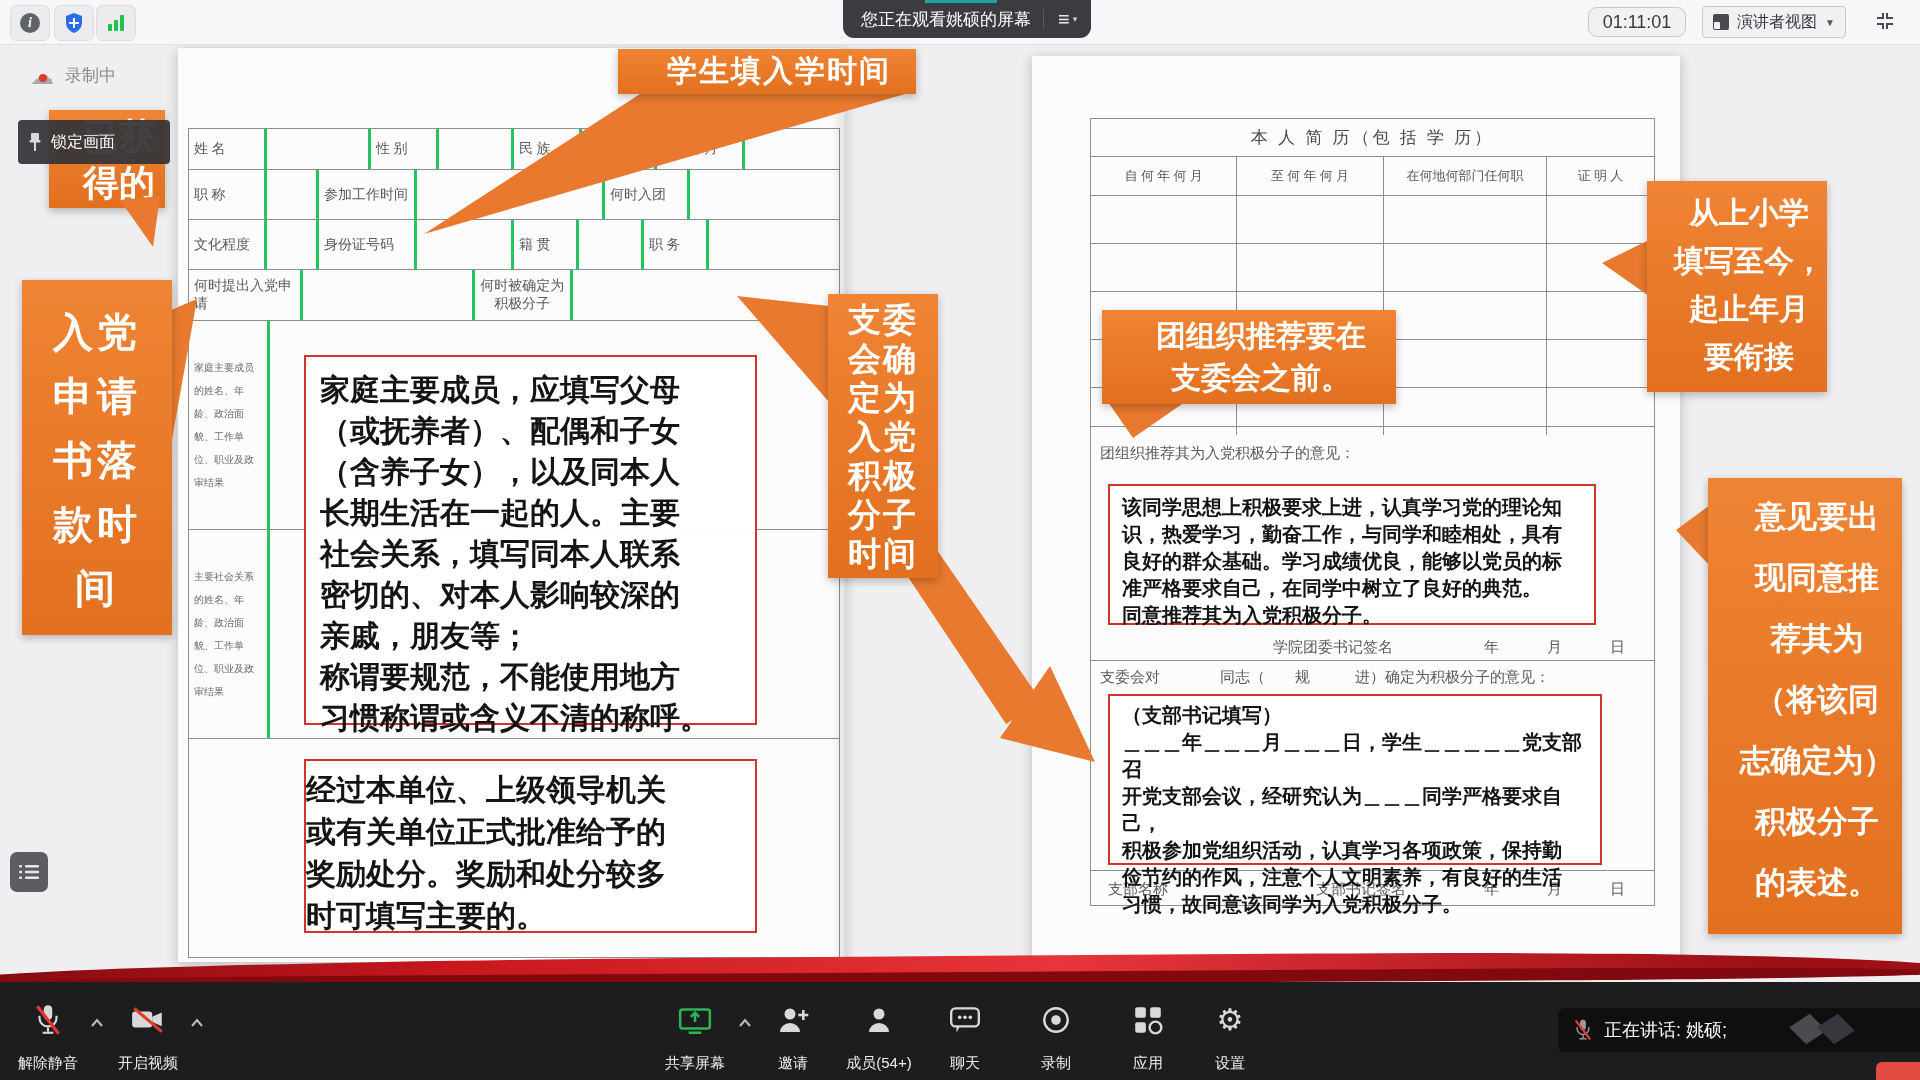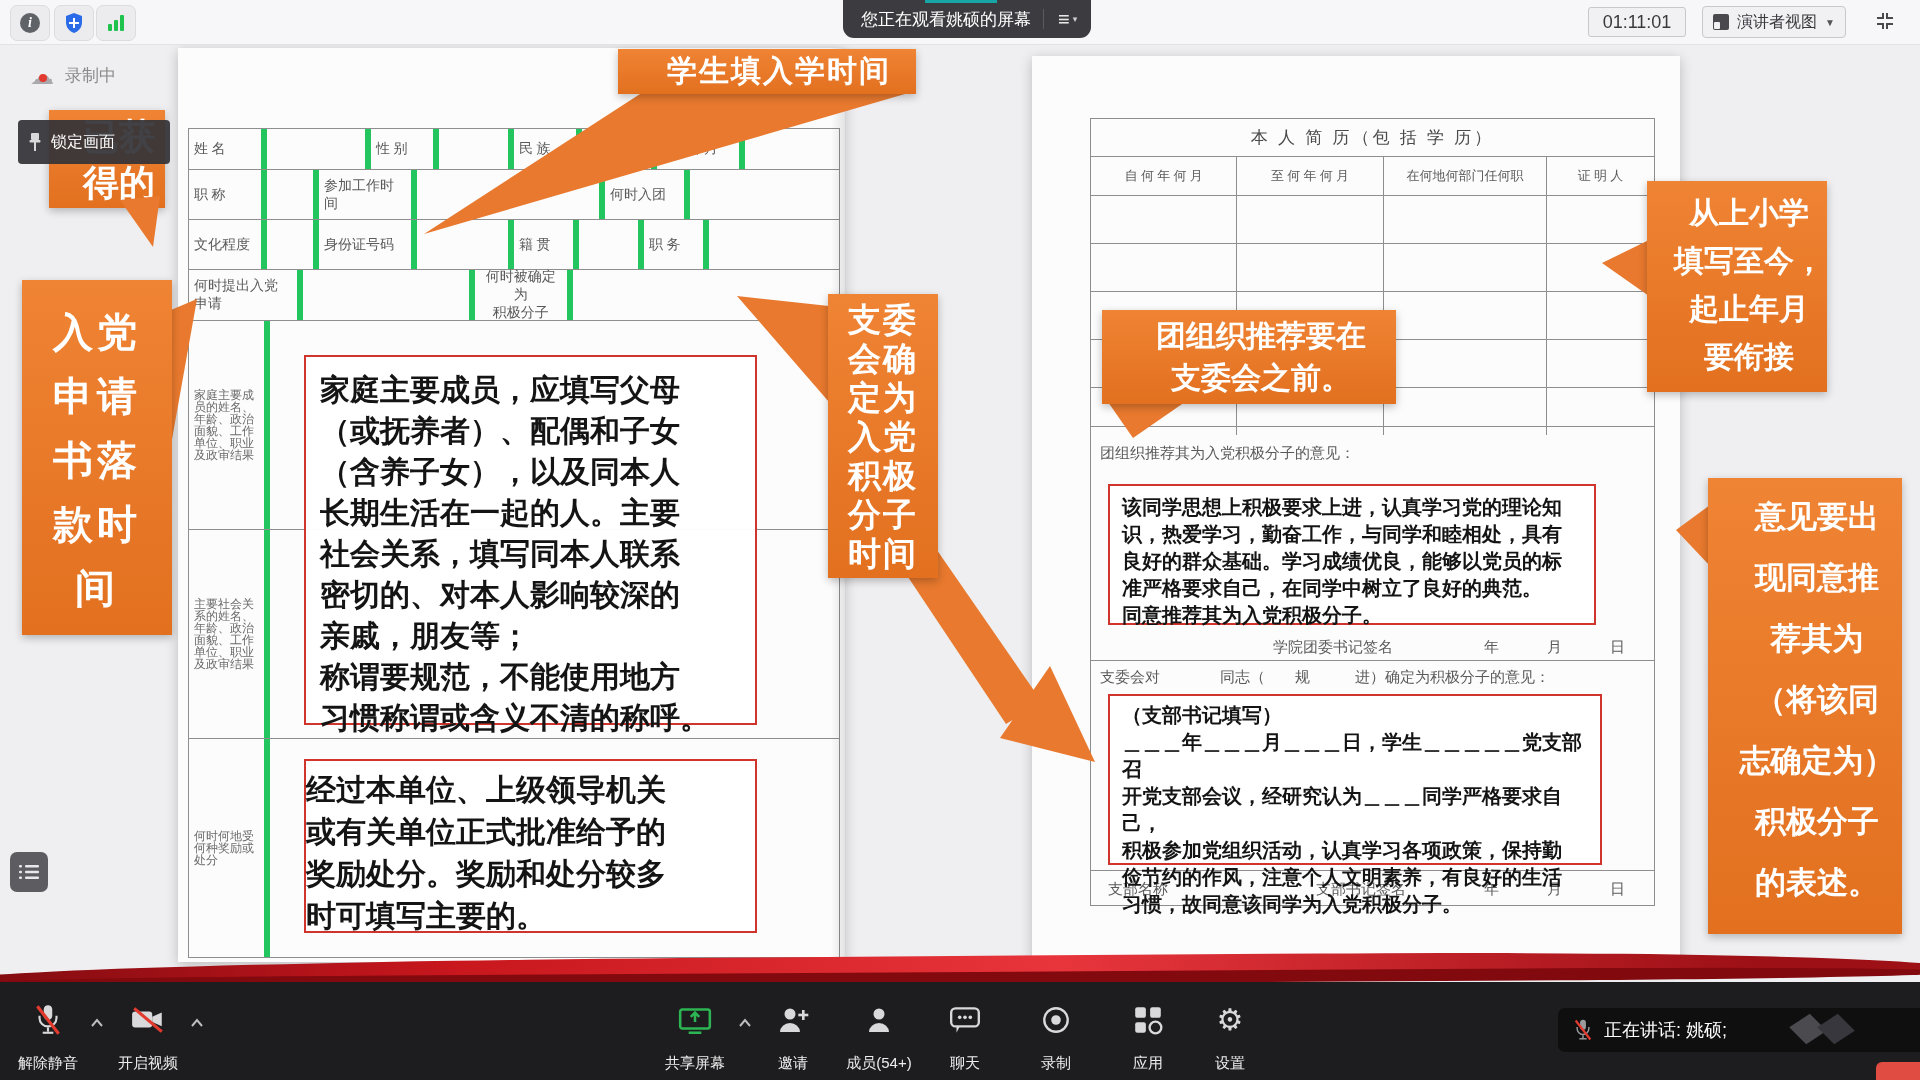--- a/index.html
+++ b/index.html
@@ -10,38 +10,38 @@
   .qbtn{position:absolute;top:5px;width:38px;height:34px;background:#ececee;border:1px solid #dcdcdf;border-radius:7px;display:flex;align-items:center;justify-content:center;cursor:pointer;}
   .info-c{width:20px;height:20px;border-radius:50%;background:#5f6368;color:#fff;font:italic bold 14px "Liberation Serif",serif;display:flex;align-items:center;justify-content:center;}
   .sigbars{display:flex;align-items:flex-end;gap:2px;height:16px;}
   .sigbars i{display:block;width:4px;background:#1fc24d;border-radius:1px;}
   .pill{position:absolute;left:843px;top:0;height:38px;background:#3c3c40;border-radius:0 0 11px 11px;display:flex;align-items:center;color:#fff;font-size:17px;padding:0 8px 0 18px;z-index:21;}
   .pill-teal{position:absolute;left:82px;top:0;width:72px;height:3px;background:#18a5a5;}
   .pill-div{width:1px;height:20px;background:#5a5a60;margin:0 8px 0 12px;}
   .pill-menu{display:flex;align-items:center;gap:3px;color:#e8e8e8;cursor:pointer;padding:2px 6px;}
   .pill-menu .bars{font-size:20px;line-height:14px;}
   .pill-menu .car{font-size:9px;color:#cfcfcf;}
-  .timerbox{position:absolute;left:1588px;top:7px;width:96px;height:28px;border:1px solid #c8c8cc;background:#f1f1f4;border-radius:3px;color:#3a3a3e;font-size:18px;display:flex;align-items:center;justify-content:center;}
+  .timerbox{position:absolute;left:1588px;top:7px;width:96px;height:28px;border:1px solid #c8c8cc;background:#f1f1f4;border-radius:9px;color:#3a3a3e;font-size:18px;display:flex;align-items:center;justify-content:center;}
   .viewbtn{position:absolute;left:1702px;top:6px;height:30px;border:1px solid #c8c8cc;background:#f1f1f4;border-radius:4px;display:flex;align-items:center;gap:8px;padding:0 10px;font-size:16px;color:#3a3a3e;cursor:pointer;}
   .viewic{position:relative;width:16px;height:16px;background:#4a4a4e;border-radius:2px;}
   .viewic i{position:absolute;left:1px;bottom:1px;width:6px;height:7px;background:#f1f1f4;border-radius:1px;}
   .fsbtn{position:absolute;left:1866px;top:6px;width:38px;height:30px;display:flex;align-items:center;justify-content:center;cursor:pointer;border-radius:4px;}
 
   
   .page{position:absolute;background:#fcfcfd;box-shadow:0 3px 12px rgba(0,0,0,.22);z-index:1;}
   .page-l{left:178px;top:48px;width:667px;height:914px;}
   .page-r{left:1032px;top:56px;width:648px;height:912px;}
   .page-l::after{content:"";position:absolute;right:0;top:0;width:14px;height:100%;background:linear-gradient(90deg,rgba(0,0,0,0),rgba(0,0,0,.10));}
 
   .lform{position:absolute;left:10px;top:80px;width:650px;border:1px solid #8e8e8e;}
   .lrow{display:flex;border-bottom:1px solid #8e8e8e;}
   .lrow:last-child{border-bottom:none;}
-  .lcell{border-right:6px solid #22c55e;display:flex;align-items:center;padding:2px 5px;color:#5a5a5a;font-family:"Liberation Serif",serif;font-size:14px;box-sizing:border-box;}
+  .lcell{border-right:3px solid #22c55e;display:flex;align-items:center;padding:2px 5px;color:#5a5a5a;font-family:"Liberation Serif",serif;font-size:14px;box-sizing:border-box;}
   .lcell:last-child{border-right:none;}
-  .vlabel{font-size:12px;line-height:12px;padding:4px 5px;color:#6a6a6a;}
+  .vlabel{font-size:10px;line-height:23px;padding:4px 5px;color:#6a6a6a;}
   .pre{white-space:pre-line;}
 
   .rnote{position:absolute;border:2px solid #cf352c;background:rgba(255,255,255,.97);color:#141414;font-weight:bold;white-space:pre-wrap;z-index:3;box-sizing:border-box;}
   .note1{left:126px;top:307px;width:453px;height:370px;font-size:30px;line-height:41px;padding:12px 8px 0 14px;}
   .note2{left:126px;top:711px;width:453px;height:174px;font-size:30px;line-height:42px;padding:8px 8px 0 0;}
 
   
   .rtable{position:absolute;left:58px;top:62px;width:565px;height:788px;border:1px solid #8e8e8e;box-sizing:border-box;}
   .rtitle{height:37px;border-bottom:1px solid #8e8e8e;display:flex;align-items:center;justify-content:center;font-family:"Liberation Serif",serif;font-size:17px;letter-spacing:3px;color:#4a4a4a;}
   .rhead{display:flex;height:38px;border-bottom:1px solid #8e8e8e;}
@@ -184,21 +184,20 @@
       </div>
       <div class="lrow" style="height:208px">
         <div class="lcell vlabel" style="width:12.5%">家庭主要成员的姓名、年龄、政治面貌、工作单位、职业及政审结果</div>
         <div class="lcell" style="width:87.5%"></div>
       </div>
       <div class="lrow" style="height:208px">
         <div class="lcell vlabel" style="width:12.5%">主要社会关系的姓名、年龄、政治面貌、工作单位、职业及政审结果</div>
         <div class="lcell" style="width:87.5%"></div>
       </div>
       <div class="lrow" style="height:218px">
-        <div class="lcell vlabel" style="width:12.5%">何时何地受何种奖励或处分</div>
         <div class="lcell" style="width:87.5%"></div>
       </div>
     </div>
 
     <div class="rnote note1"><span style="font-weight:900">家庭主要成员</span><span>，应填写父母
 （或抚养者）、配偶和子女
 （含养子女），以及同本人
 长期生活在一起的人。</span><span style="font-weight:900">主要
 社会关系</span><span>，填写同本人联系
 密切的、对本人影响较深的

